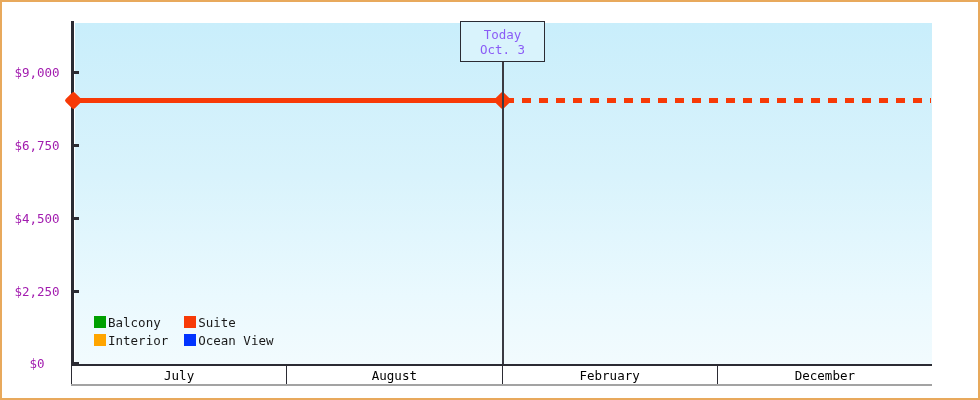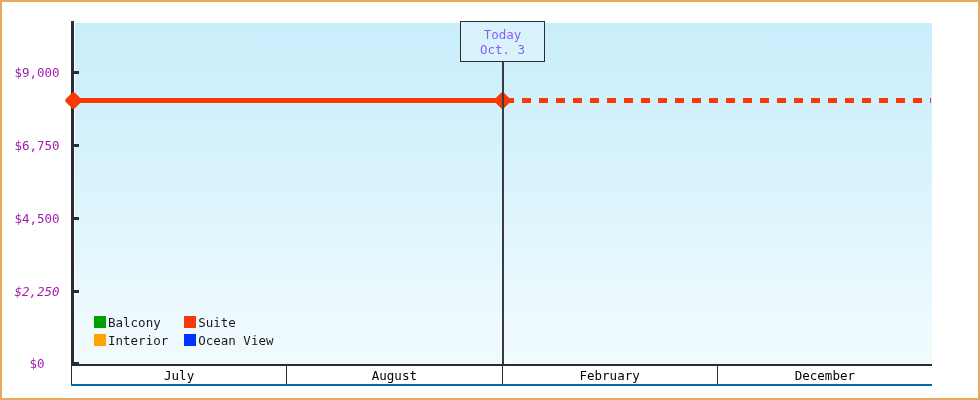--- a/index.html
+++ b/index.html
@@ -68,21 +68,21 @@
 
   
   #x-axis-table {
     position: absolute;
     left: 69px;
     top: 362px;
     width: 861px;
     height: 22px;
     display: flex;
     border-top: 2px solid #2b2b33;
-    border-bottom: 2px solid #0369a1;
+    border-bottom: 2px solid #a3a3a3;
     box-sizing: border-box;
   }
   .month-cell {
     flex: 1 1 0;
     display: flex;
     align-items: center;
     justify-content: center;
     font-size: 12.5px;
     color: #000000;
     border-right: 1px solid #2b2b33;
@@ -199,21 +199,21 @@
   <div class="y-tick" style="top:69px;"></div>
   <div class="y-tick" style="top:142px;"></div>
   <div class="y-tick" style="top:215px;"></div>
   <div class="y-tick" style="top:288px;"></div>
   <div class="y-tick" style="top:360px;"></div>
 
   <div id="y-labels">
     <div class="y-tick-label" style="top:63px;">$9,000</div>
     <div class="y-tick-label" style="top:136px;">$6,750</div>
     <div class="y-tick-label" style="top:209px;">$4,500</div>
-    <div class="y-tick-label" style="top:282px;font-style:italic;">$2,250</div>
+    <div class="y-tick-label" style="top:282px;">$2,250</div>
     <div class="y-tick-label" style="top:354px;">$0</div>
   </div>
 
   <div id="series-dashed"></div>
   <div id="series-solid"></div>
   <div class="data-marker" id="marker-start"></div>
   <div class="data-marker" id="marker-today"></div>
 
   <div id="today-line"></div>
   <div id="today-callout">

